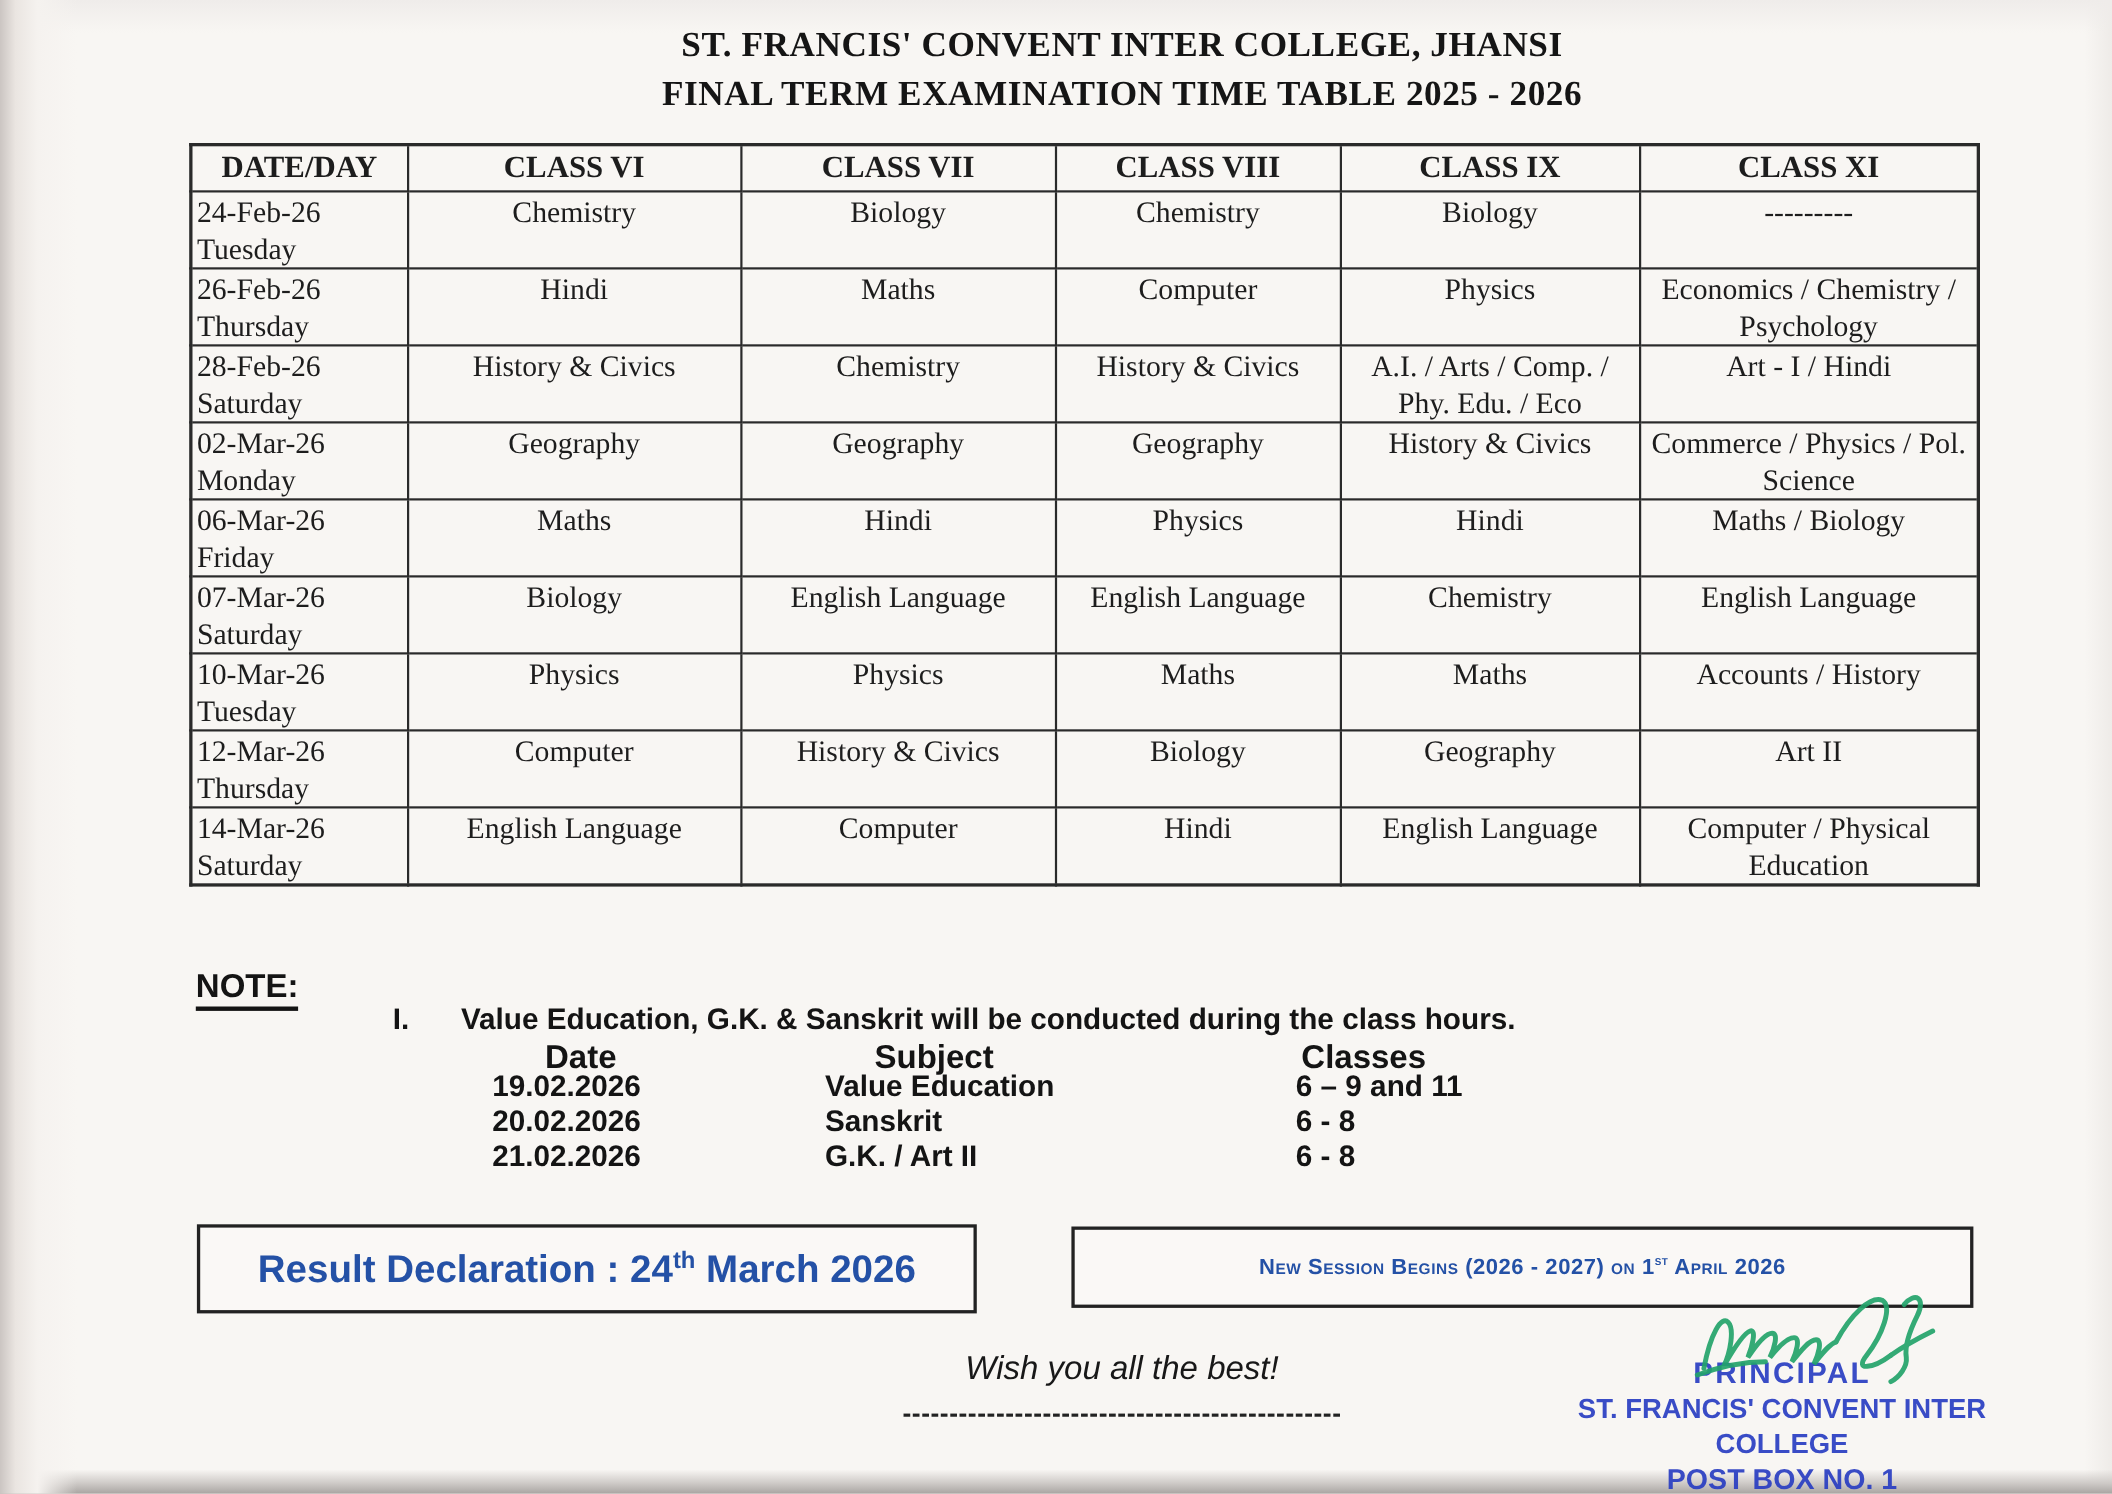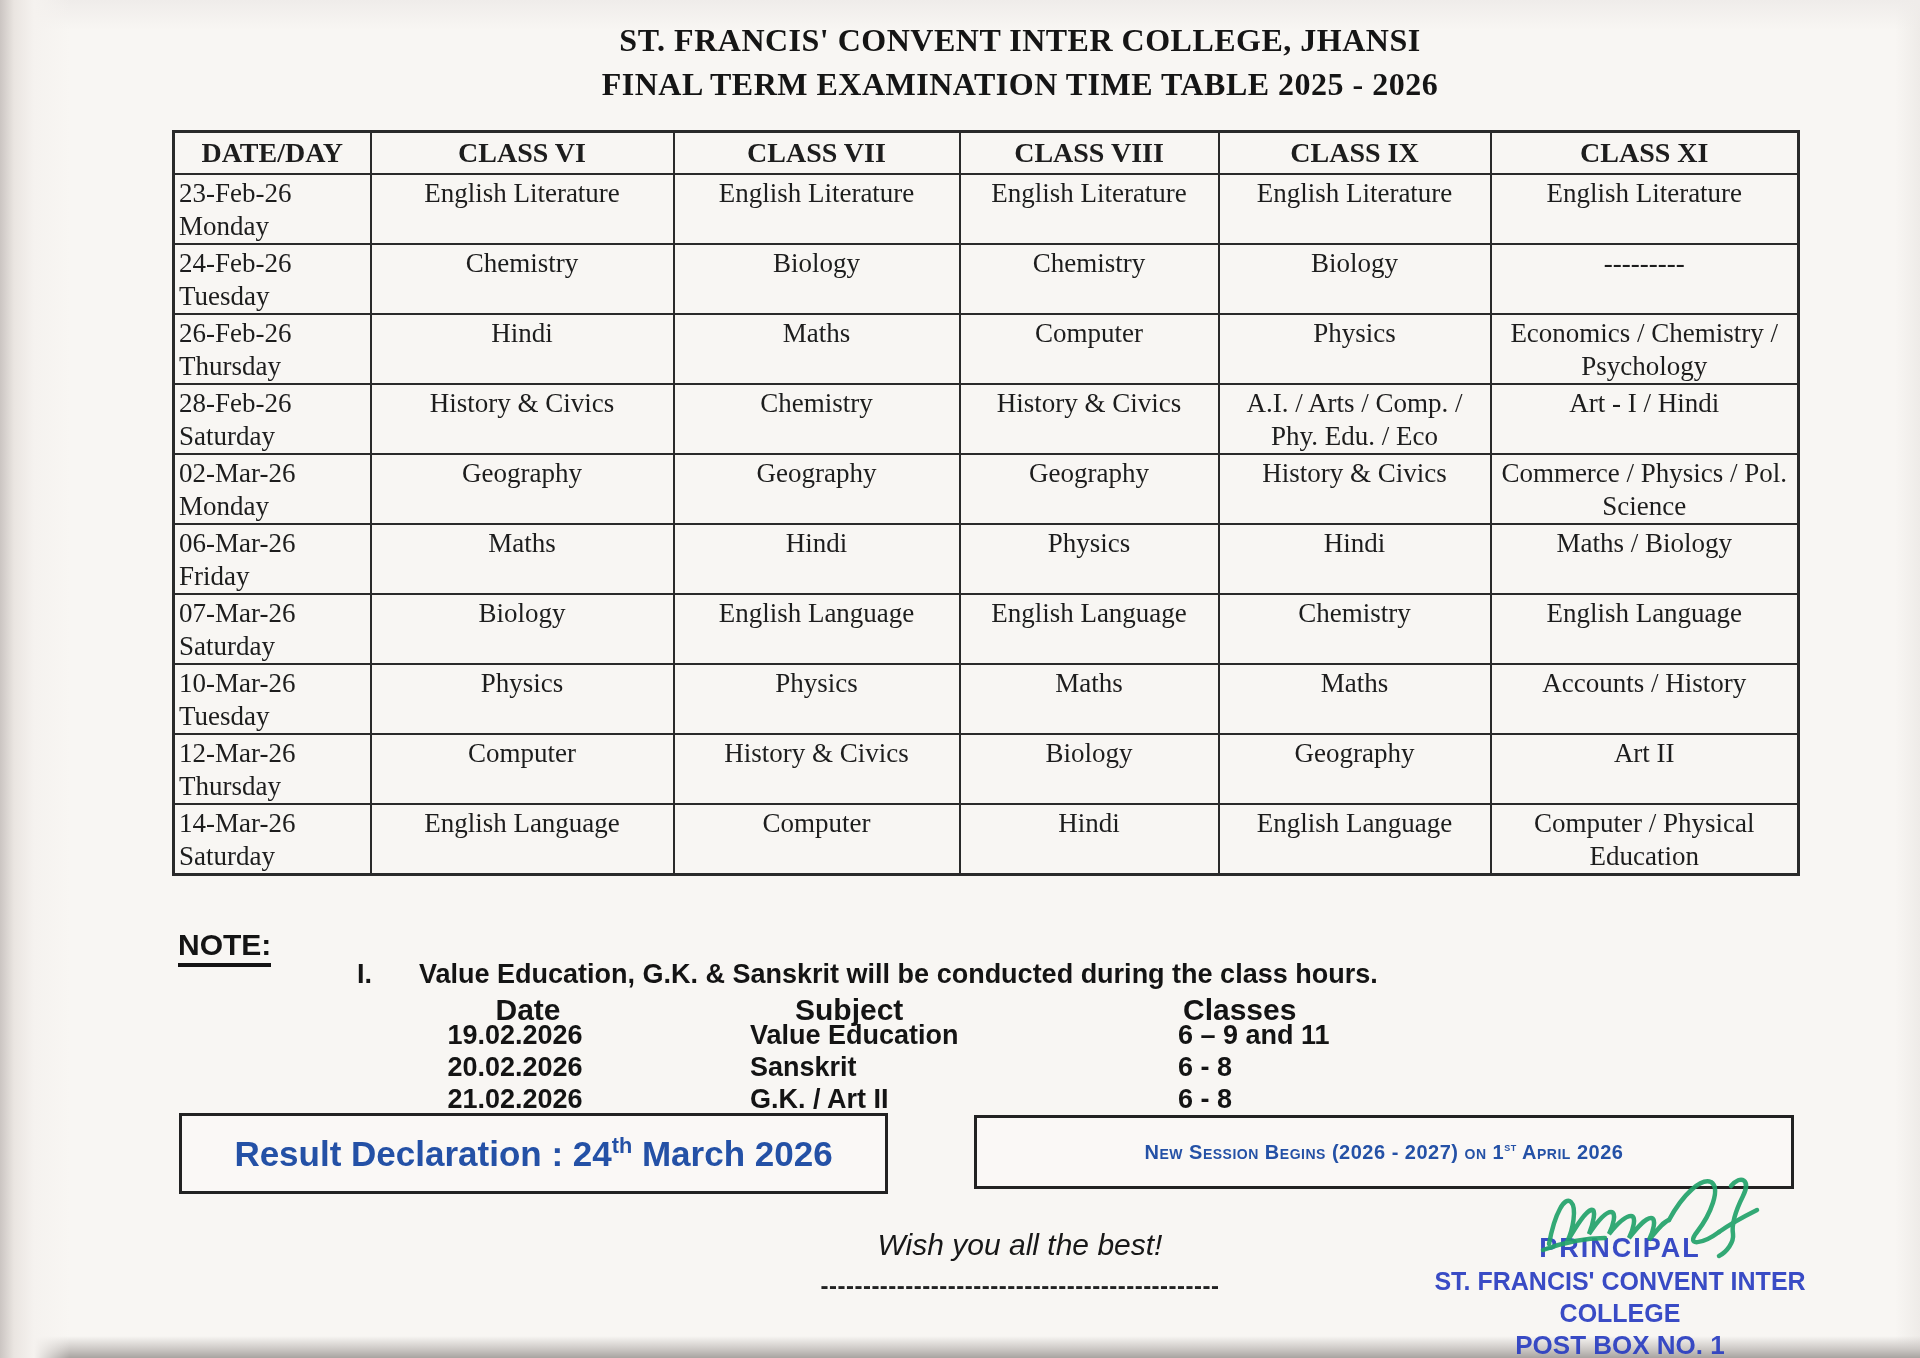--- a/index.html
+++ b/index.html
@@ -34,21 +34,21 @@
     text-align:center;vertical-align:middle;padding:0;
   }
   table.timetable td{
     border:2px solid #2a2a2a;height:66px;font-size:27px;line-height:33px;
     vertical-align:top;padding:2px 4px 0 4px;
   }
   td.date-cell{text-align:left;padding-left:10px;}
   td.subject-cell{text-align:center;}
   
   .note-block{position:absolute;left:178px;top:880px;width:1500px;height:230px;
-    font-family:"Liberation Sans", sans-serif;font-weight:bold;color:#141414;margin-top:48px;}
+    font-family:"Liberation Sans", sans-serif;font-weight:bold;color:#141414;}
   .note-label{position:absolute;left:0;top:0;font-size:30px;border-bottom:4px solid #141414;padding-bottom:1px;}
   .note-item1{position:absolute;left:179px;top:31px;font-size:27px;}
   .note-item1 .numeral{display:inline-block;width:62px;}
   .note-headers{position:absolute;left:16px;top:65px;width:100%;height:32px;font-size:30px;}
   .nh-date{position:absolute;left:249px;width:170px;text-align:center;}
   .nh-subject{position:absolute;left:601px;}
   .nh-classes{position:absolute;left:989px;}
   .note-subtable-rows{position:absolute;left:0;top:92px;width:100%;}
   .note-row{position:relative;height:32px;font-size:27px;}
   .nr-date{position:absolute;left:252px;width:170px;text-align:center;}
@@ -107,31 +107,20 @@
       <tr>
           <th>DATE/DAY</th>
           <th>CLASS VI</th>
           <th>CLASS VII</th>
           <th>CLASS VIII</th>
           <th>CLASS IX</th>
           <th>CLASS XI</th>
         </tr>
     </thead>
     <tbody>
-        <tr>
-          <td class="date-cell">
-            <div>23-Feb-26</div>
-            <div>Monday</div>
-          </td>
-          <td class="subject-cell">English Literature</td>
-          <td class="subject-cell">English Literature</td>
-          <td class="subject-cell">English Literature</td>
-          <td class="subject-cell">English Literature</td>
-          <td class="subject-cell">English Literature</td>
-        </tr>
         <tr>
           <td class="date-cell">
             <div>24-Feb-26</div>
             <div>Tuesday</div>
           </td>
           <td class="subject-cell">Chemistry</td>
           <td class="subject-cell">Biology</td>
           <td class="subject-cell">Chemistry</td>
           <td class="subject-cell">Biology</td>
           <td class="subject-cell">---------</td>

